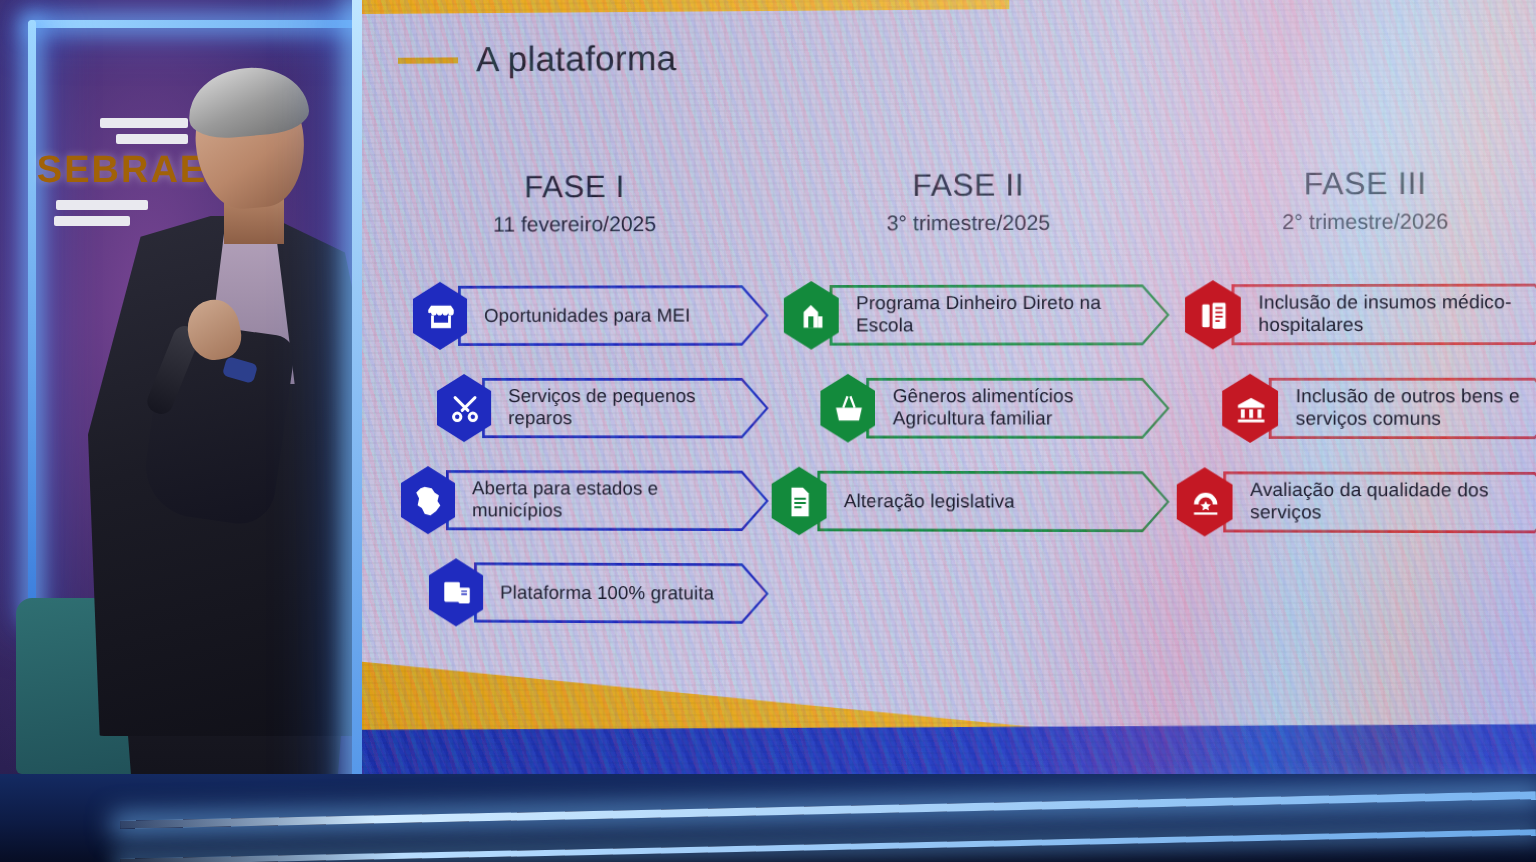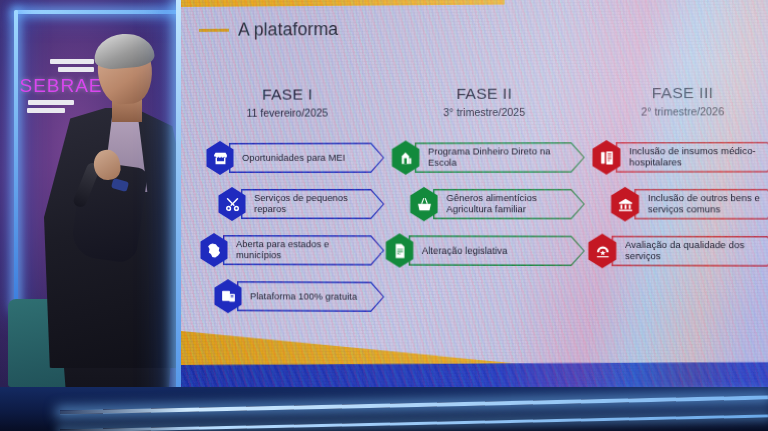--- a/index.html
+++ b/index.html
@@ -68,21 +68,21 @@
 
   
   .sebrae {
     position:absolute; left:18px; top:58px; width:86px; height:56px;
     display:flex; flex-direction:column; align-items:center; justify-content:center;
   }
   .sb-bar { height:5px; background:#e9e9ef; border-radius:1px; }
   .sb-r1 { width:44px; margin-left:22px; }
   .sb-r2 { width:36px; margin-left:30px; margin-top:3px; }
   .sb-word {
-    color:#d946ef; font-weight:normal; font-size:19px; letter-spacing:1px;
+    color:#a16207; font-weight:bold; font-size:19px; letter-spacing:1px;
     font-family:"Liberation Sans", sans-serif; margin:3px 0; text-shadow:0 0 4px rgba(255,255,255,.35);
   }
   .sb-r3 { width:46px; margin-right:20px; margin-bottom:3px; }
   .sb-r4 { width:38px; margin-right:30px; }
 
   
   .speaker { position:absolute; left:20px; top:34px; width:170px; height:397px; }
   .sp-head {
     position:absolute; left:78px; top:6px; width:54px; height:64px;
     background:linear-gradient(150deg,#d8b096,#b9876a 60%,#8d5f46);

